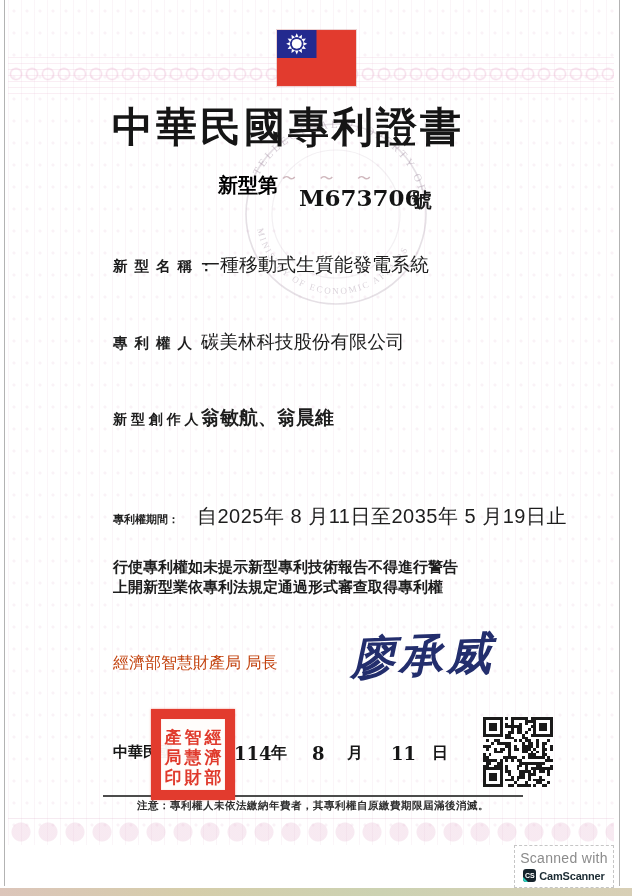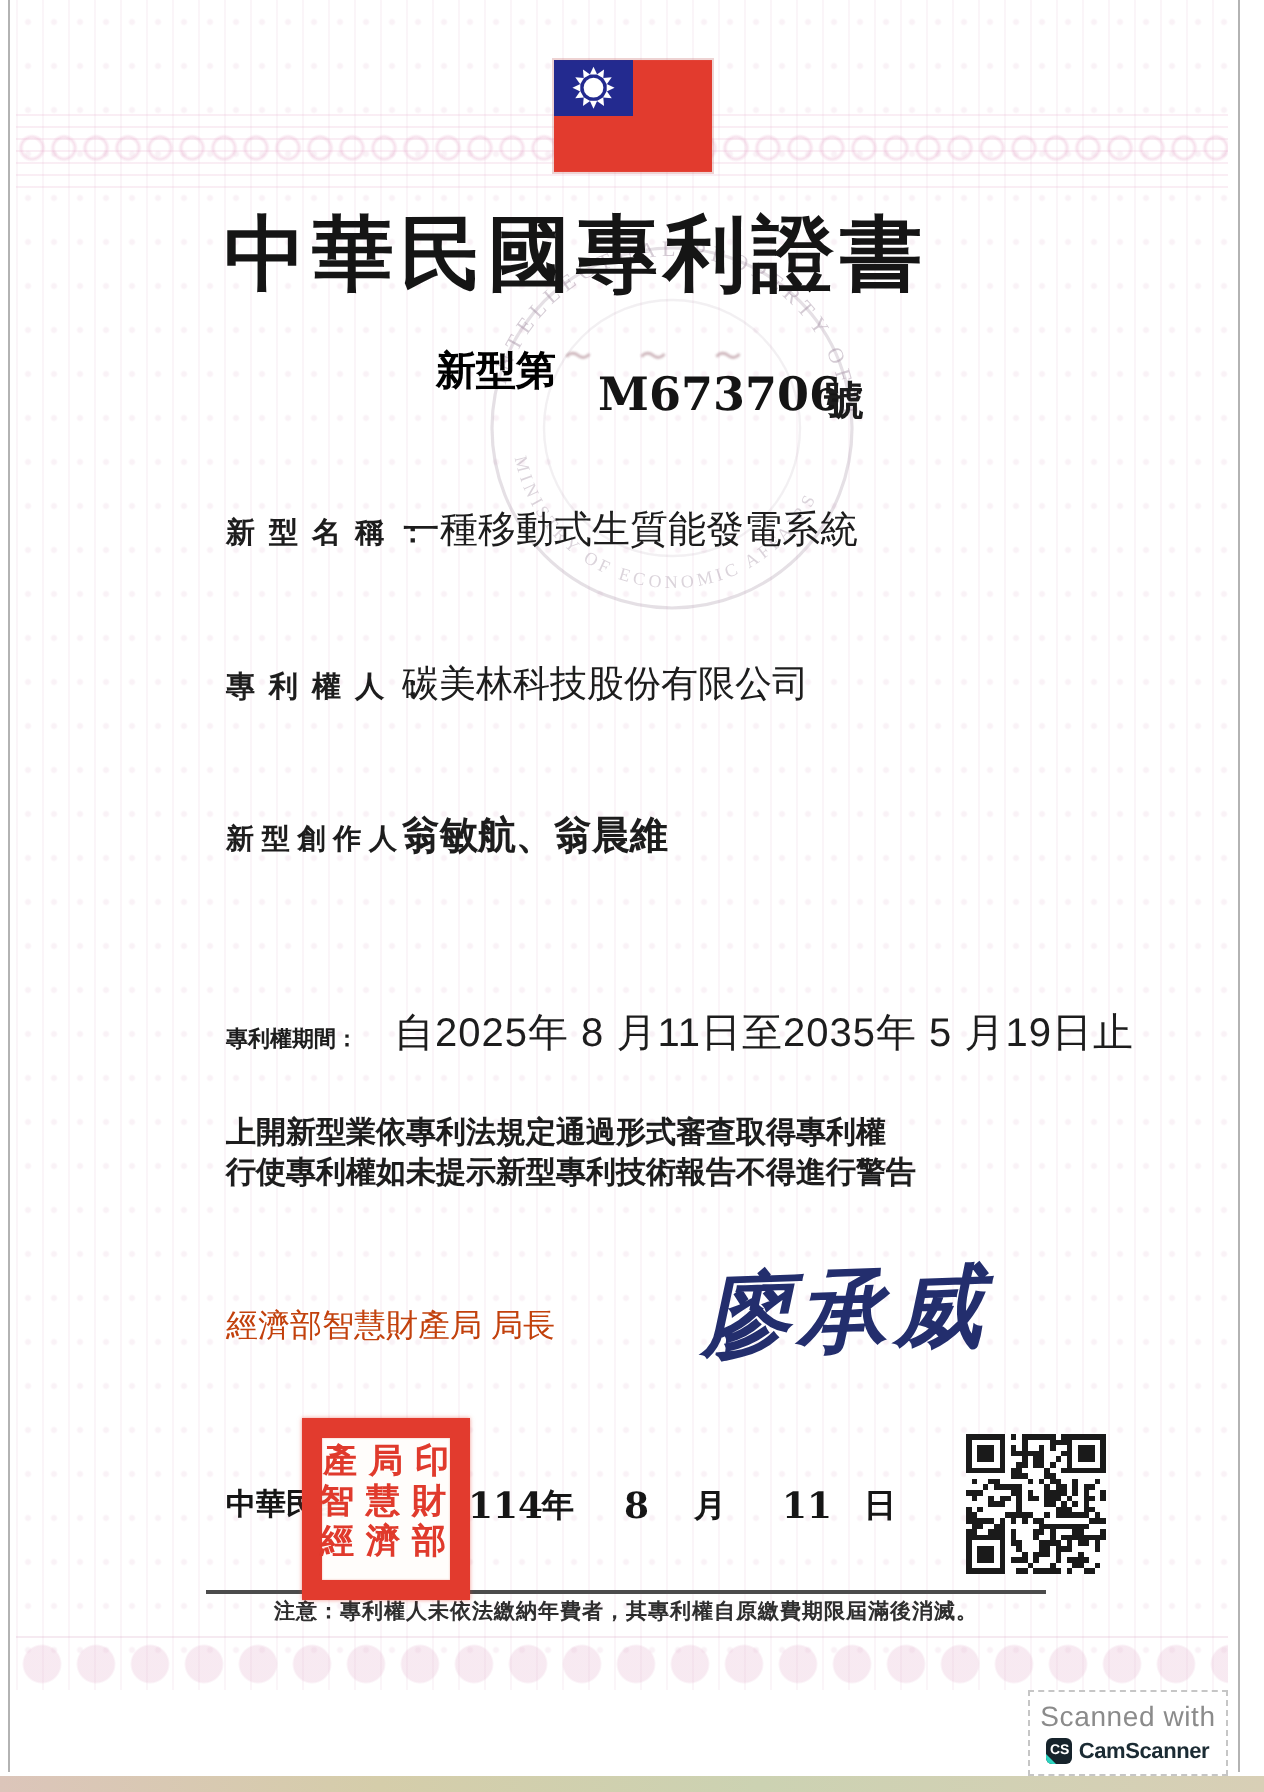--- a/index.html
+++ b/index.html
@@ -54,21 +54,21 @@
   
   .notice{left:113px;top:557px;font-size:15px;font-weight:600;line-height:20px;color:#1d1d1d;z-index:2;}
   
   .office{left:113px;top:653px;font-size:16px;font-weight:500;color:#c2410c;z-index:2;}
   .signature{left:350px;top:626px;font-family:"DejaVu Serif", serif;font-style:italic;font-weight:bold;
     font-size:45px;letter-spacing:3px;color:#232e6d;transform:rotate(-2deg);z-index:2;}
   
   .seal{left:151px;top:709px;width:64px;height:67px;z-index:3;
     border:10px solid #e23b2e;background:rgba(255,253,251,0.96);
     box-shadow:0 0 2px rgba(226,59,46,0.55), inset 0 0 1px rgba(226,59,46,0.4);
-    display:flex;justify-content:center;padding:2px 0;}
+    display:flex;flex-direction:column;justify-content:flex-end;padding:2px 0;}
   .seal-row{font-family:"Liberation Serif", serif;font-weight:bold;font-size:17px;line-height:20px;
     color:#e03a2c;text-align:center;letter-spacing:3px;text-indent:3px;}
   
   .date-part{top:743px;z-index:2;color:#161616;font-weight:bold;white-space:nowrap;}
   .date-era{left:113px;font-size:15px;}
   .date-year{left:234px;font-family:"DejaVu Serif", serif;font-size:18px;text-align:right;}
   .date-year-u{left:271px;font-size:16px;}
   .date-month{left:312px;font-family:"DejaVu Serif", serif;font-size:18px;}
   .date-month-u{left:347px;font-size:16px;}
   .date-day{left:391px;font-family:"DejaVu Serif", serif;font-size:18px;}
@@ -179,22 +179,22 @@
   <span class="lbl">專 利 權 人 ：</span><span class="val">碳美林科技股份有限公司</span>
 </div>
 <div class="abs field field-creators">
   <span class="lbl">新 型 創 作 人 ：</span><span class="val">翁敏航、翁晨維</span>
 </div>
 <div class="abs field field-term">
   <span class="lbl">專利權期間：</span><span class="val">自2025年 8 月11日至2035年 5 月19日止</span>
 </div>
 
 <div class="abs notice">
+  <div>行使專利權如未提示新型專利技術報告不得進行警告</div>
   <div>上開新型業依專利法規定通過形式審查取得專利權</div>
-  <div>行使專利權如未提示新型專利技術報告不得進行警告</div>
 </div>
 
 <div class="abs office">經濟部智慧財產局 局長</div>
 <div class="abs signature">廖承威</div>
 
 <div class="abs seal">
   <div class="seal-row">產智經</div>
   <div class="seal-row">局慧濟</div>
   <div class="seal-row">印財部</div>
 </div>

